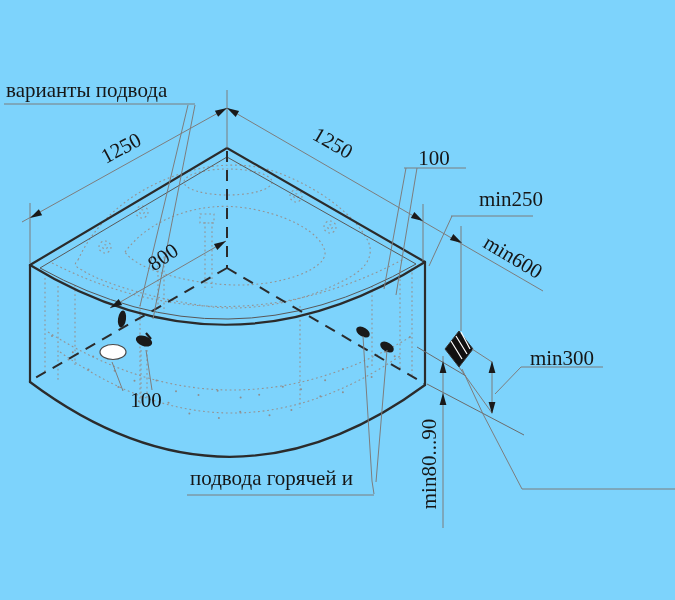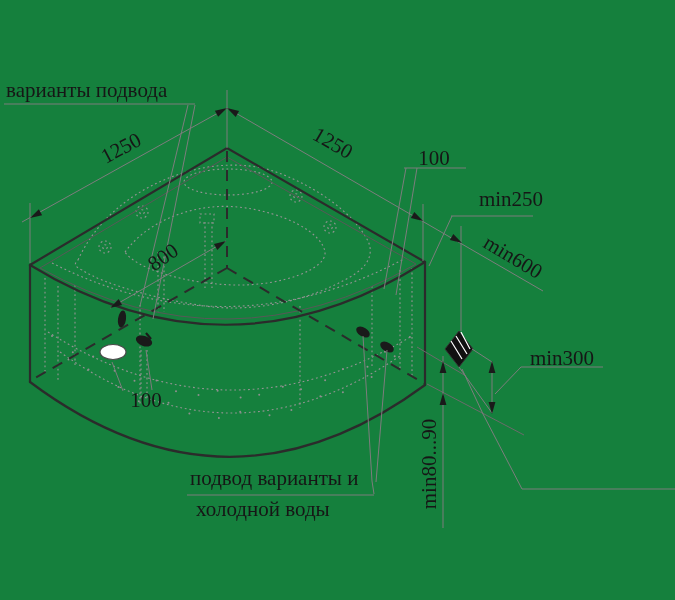--- a/index.html
+++ b/index.html
@@ -1,17 +1,17 @@
 <!DOCTYPE html>
 <html><head>
 <meta charset="utf-8">
 <style>
   html,body{margin:0;padding:0;background:#fff;}
   .stage{
-    position:relative;width:675px;height:600px;background:#15803d;overflow:hidden;
+    position:relative;width:675px;height:600px;background:#7dd3fc;overflow:hidden;
     font-family:"Liberation Serif", serif;
   }
   .stage svg{position:absolute;left:0;top:0;}
   .lbl{
     position:absolute;font-family:"Liberation Serif", serif;font-size:21px;
     color:#161616;white-space:nowrap;line-height:1.05;
   }
   .ctr{transform:translate(-50%,-50%);}
 </style>
 </head>
@@ -190,17 +190,16 @@
 <div class="lbl ctr" style="left:121px;top:148px;transform:translate(-50%,-50%) rotate(-28deg)">1250</div>
 <div class="lbl ctr" style="left:333px;top:143px;transform:translate(-50%,-50%) rotate(30deg)">1250</div>
 <div class="lbl ctr" style="left:163px;top:257px;transform:translate(-50%,-50%) rotate(-35deg)">800</div>
 <div class="lbl ctr" style="left:434px;top:158px">100</div>
 <div class="lbl ctr" style="left:511px;top:199px">min250</div>
 <div class="lbl ctr" style="left:513px;top:257px;transform:translate(-50%,-50%) rotate(31deg)">min600</div>
 <div class="lbl ctr" style="left:562px;top:358px">min300</div>
 <div class="lbl ctr" style="left:146px;top:400px">100</div>
 <div class="lbl ctr" style="left:429px;top:464px;transform:translate(-50%,-50%) rotate(-90deg)">min80...90</div>
 
-<div class="lbl" style="left:190px;top:467px">подвод варианты и</div>
-<div class="lbl" style="left:196px;top:498px">холодной воды</div>
+<div class="lbl" style="left:190px;top:467px">подвода горячей и</div>
 
 
 </div>
 
 </body></html>

